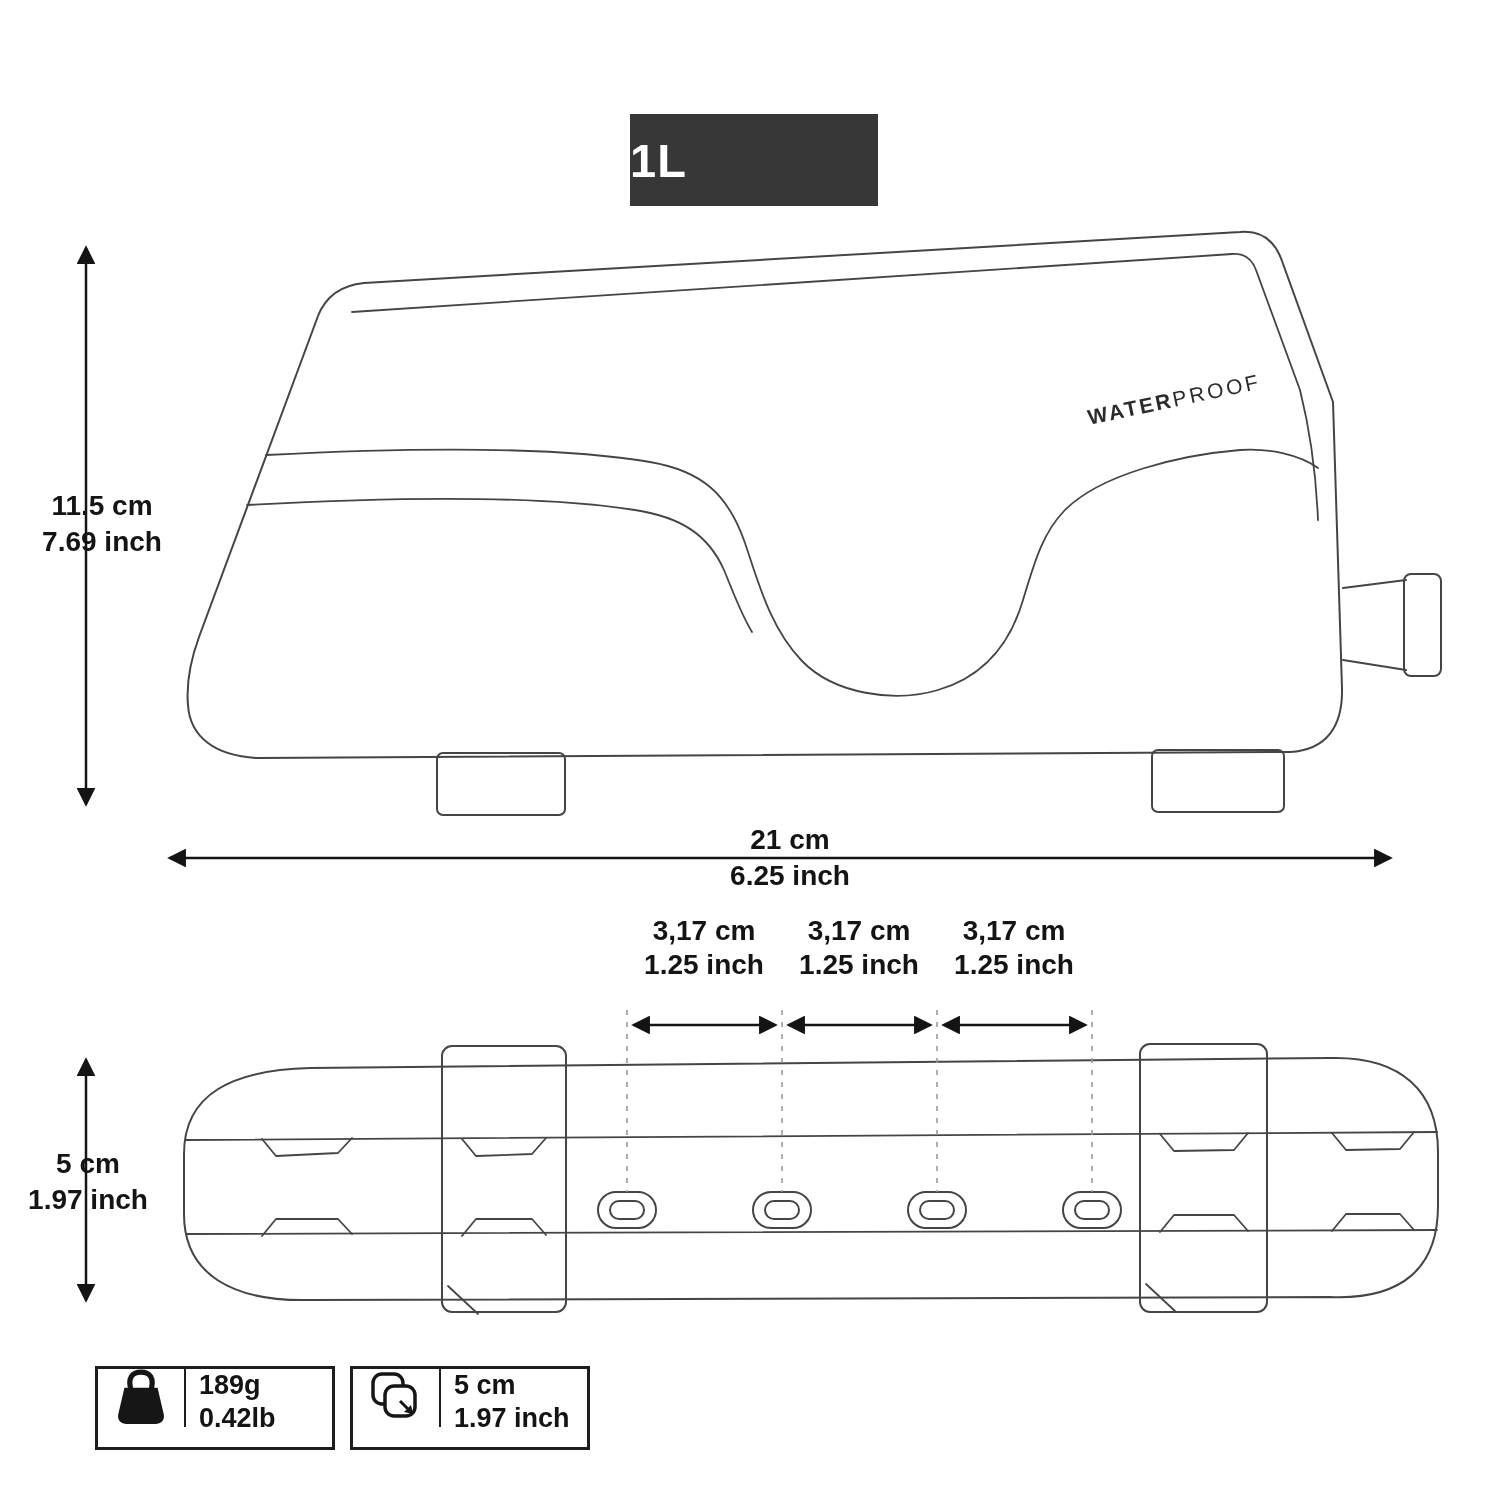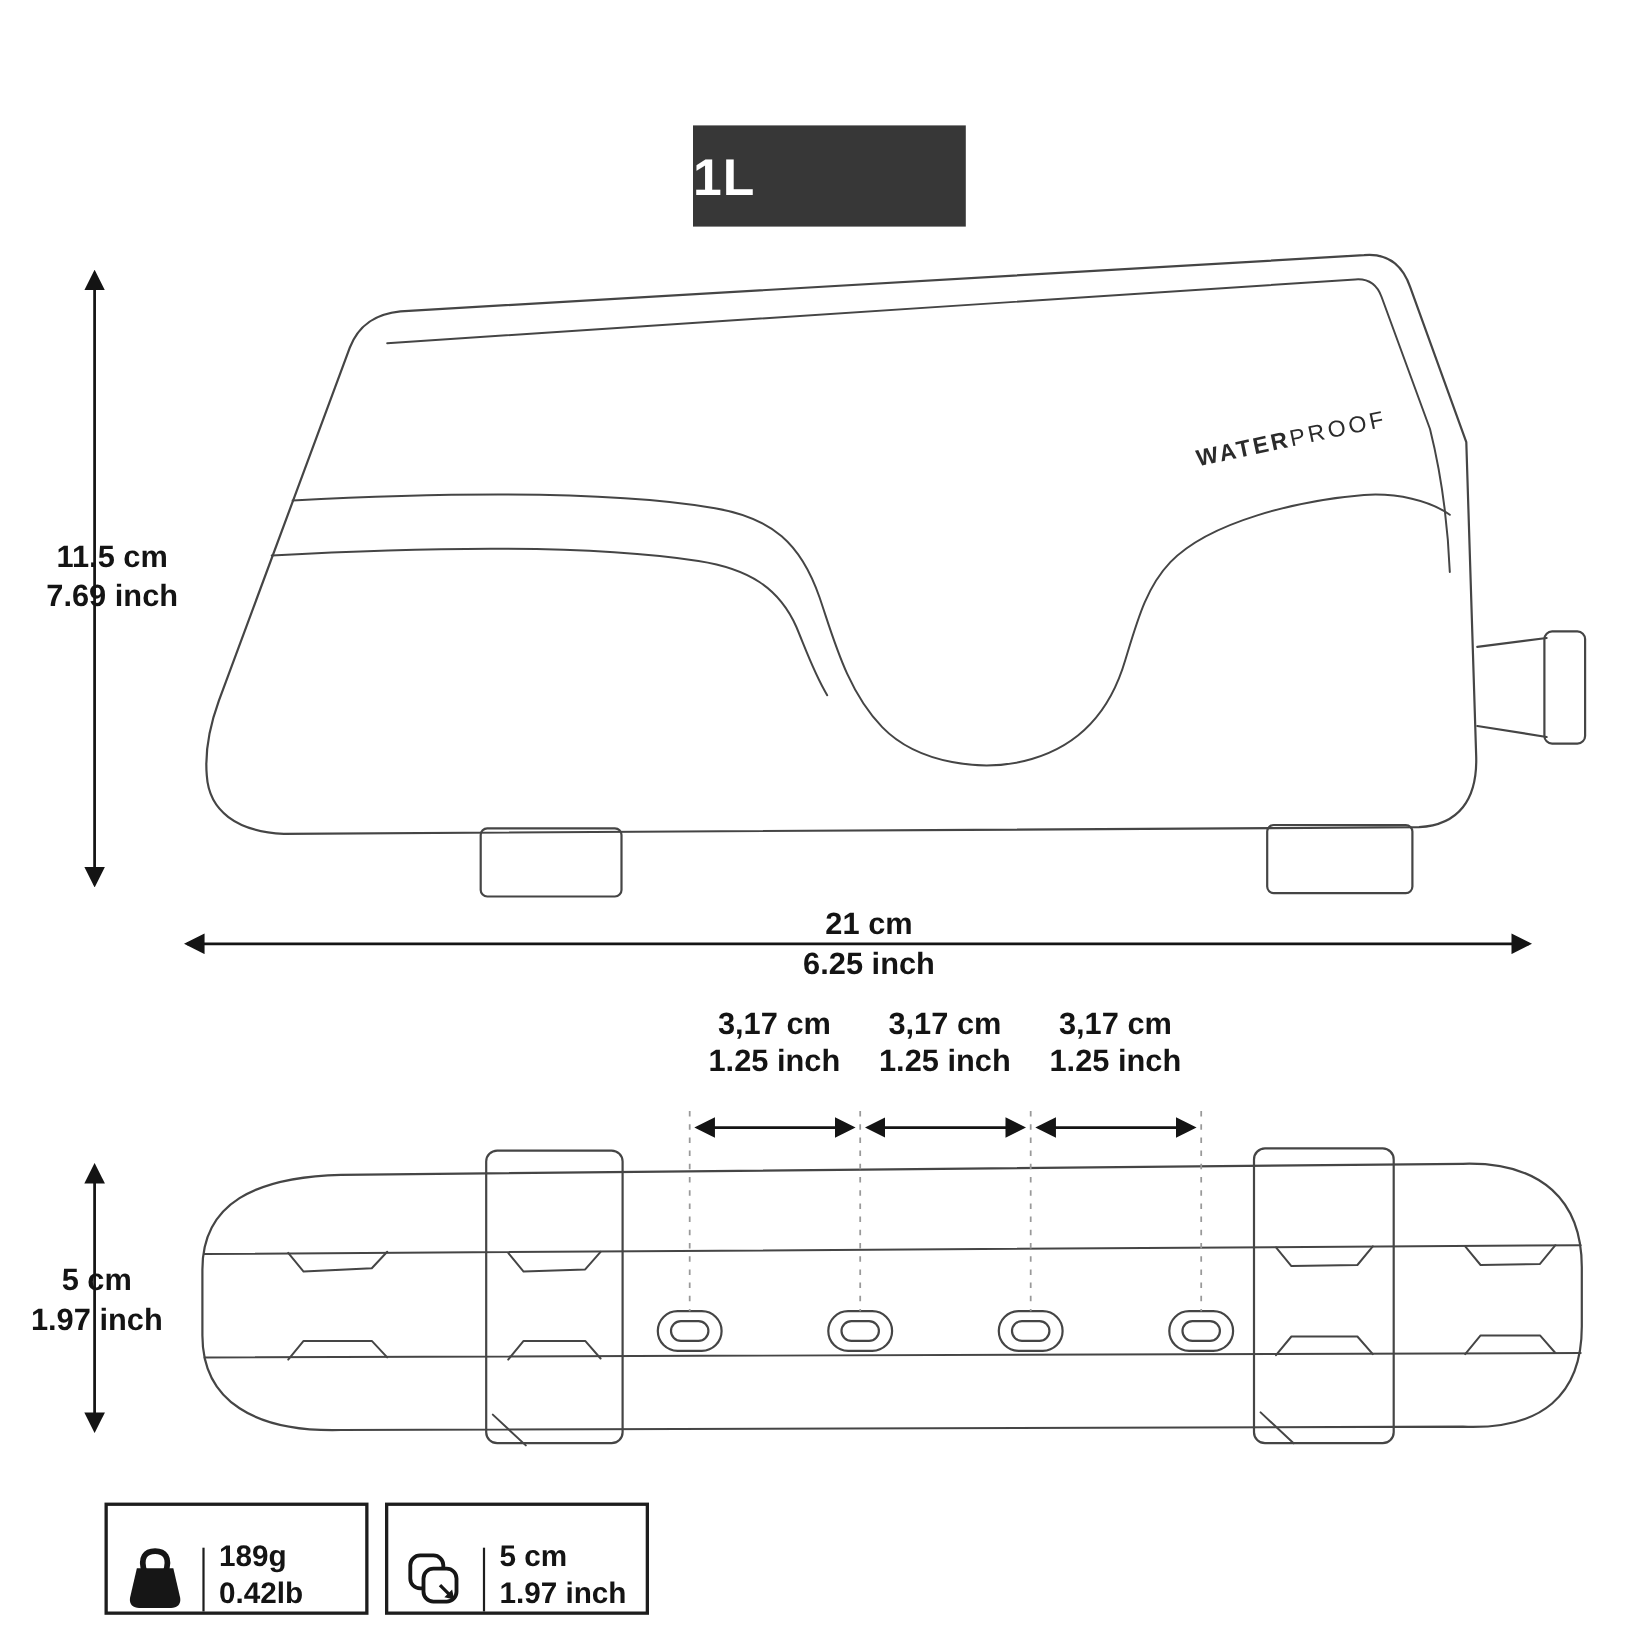--- a/index.html
+++ b/index.html
@@ -22,22 +22,22 @@
   .dim-spacing-1{left:619px;}
   .dim-spacing-2{left:774px;}
   .dim-spacing-3{left:929px;}
   .waterproof{
     position:absolute;left:1088px;top:406px;transform:rotate(-12deg);transform-origin:left center;
     font-size:21px;letter-spacing:2.5px;color:#2b2b2b;white-space:nowrap;
   }
   .waterproof .b{font-weight:bold;}
   .waterproof .l{font-weight:normal;letter-spacing:3px;}
   .spec-box{
-    position:absolute;top:1366px;height:102px;width:240px;border:3px solid #1d1d1d;
-    background:#ffffff;display:flex;align-items:flex-end;box-sizing:border-box;
+    position:absolute;top:1366px;height:84px;width:240px;border:3px solid #1d1d1d;
+    background:#ffffff;display:flex;align-items:flex-start;box-sizing:border-box;
   }
   .spec-box-weight{left:95px;}
   .spec-box-size{left:350px;}
   .spec-icon{width:86px;display:flex;align-items:center;justify-content:center;}
   .spec-divider{width:2px;height:58px;background:#1d1d1d;flex:0 0 auto;}
   .spec-text{padding-left:13px;font-weight:bold;font-size:27px;line-height:33px;white-space:nowrap;}
 </style>
 </head>
 <body>
 

